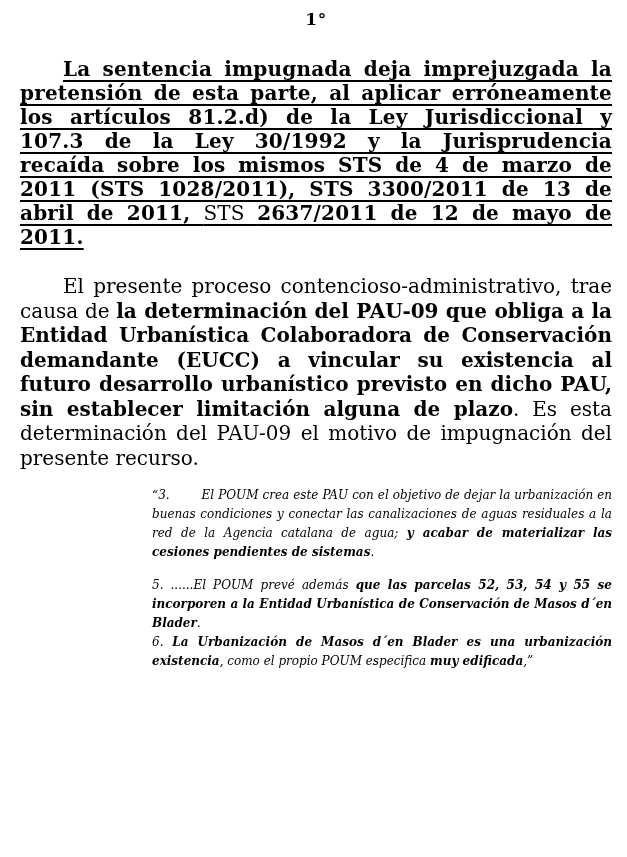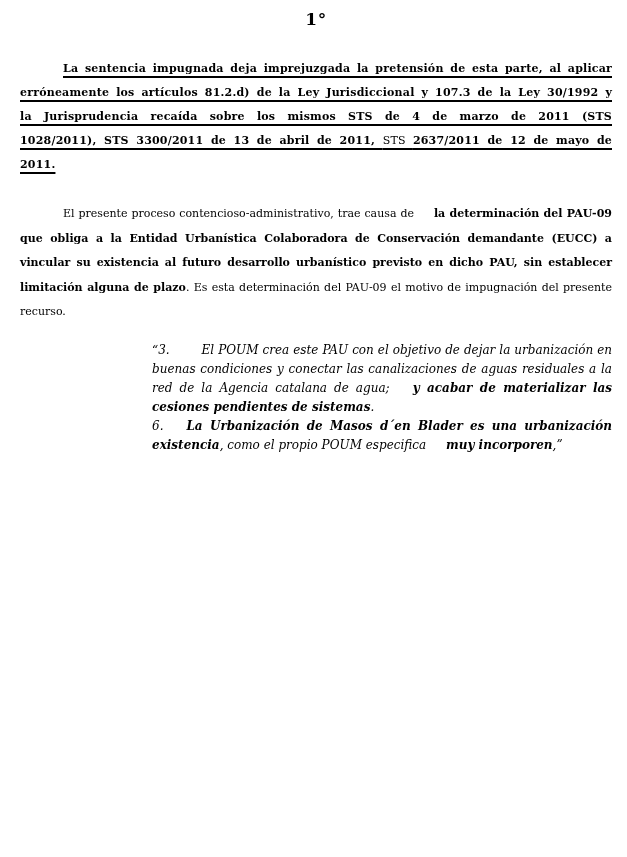--- a/index.html
+++ b/index.html
@@ -19,38 +19,38 @@
   }
   .section-title {
     font-weight: 700;
     font-size: 17px;
     line-height: 22px;
     text-align: center;
     letter-spacing: 0.5px;
     margin: 2px 0 0 0;
   }
   p.para {
-    font-size: 11px;
+    font-size: 20px;
     line-height: 24.5px;
     text-align: justify;
     text-indent: 43px;
     margin: 25px 0 0 0;
   }
   p.para.emphatic {
     font-weight: 700;
     line-height: 24px;
     letter-spacing: 0.2px;
     word-spacing: 2px;
     text-decoration: underline;
     text-decoration-thickness: 1.6px;
     text-underline-offset: 3.5px;
     margin-top: 27px;
   }
   .run-normal { font-weight: 400; }
-  .run-bold   { font-weight: 700; margin-left: 16px; }
+  .run-bold   { font-weight: 700; }
   .quote-block {
     margin: 16px 0 0 132px;
   }
   p.qpara {
     font-style: italic;
     font-size: 12px;
     line-height: 19px;
     text-align: justify;
     margin: 0;
   }
@@ -67,18 +67,19 @@
 
   <p class="para emphatic"><span>La sentencia impugnada deja imprejuzgada la pretensión de esta parte, al aplicar erróneamente los artículos 81.2.d) de la Ley Jurisdiccional y 107.3  de la Ley 30/1992  y la Jurisprudencia recaída sobre los mismos STS de 4 de marzo de 2011 (STS 1028/2011), STS 3300/2011 de 13 de abril de 2011, </span><span class="run-normal">STS </span><span>2637/2011 de 12 de mayo de 2011.</span></p>
 
   <p class="para"><span>El presente proceso contencioso-administrativo, trae causa de </span><span class="run-bold">la determinación del PAU-09 que obliga a la Entidad Urbanística Colaboradora de Conservación demandante (EUCC) a vincular su existencia al futuro desarrollo urbanístico previsto en dicho PAU, sin establecer limitación alguna de plazo</span><span>. Es esta determinación del PAU-09 el motivo de impugnación del presente recurso.</span></p>
 
 
   <div class="quote-block">
 
     <p class="qpara"><span>“3.&nbsp;&nbsp;&nbsp;&nbsp;&nbsp;&nbsp;&nbsp;&nbsp;El POUM crea este PAU con el objetivo de dejar la urbanización en buenas condiciones y conectar las canalizaciones de aguas residuales a la red de la Agencia catalana de agua; </span><span class="run-bold">y acabar de materializar las cesiones pendientes de sistemas</span><span>.</span></p>
 
+    <p class="qpara spaced"><span>5. ......El POUM prevé además </span><span class="run-bold">que las parcelas 52, 53, 54 y 55 se incorporen a la Entidad Urbanística de Conservación de Masos d´en Blader</span><span>.</span></p>
 
-    <p class="qpara"><span>6. </span><span class="run-bold">La Urbanización de Masos d´en Blader es una urbanización existencia</span><span>, como el propio POUM especifica </span><span class="run-bold">muy incorporen</span><span>,”</span></p>
+    <p class="qpara"><span>6. </span><span class="run-bold">La Urbanización de Masos d´en Blader es una urbanización existencia</span><span>, como el propio POUM especifica </span><span class="run-bold">muy edificada</span><span>,”</span></p>
 
   </div>
 
 </div>
 
 </body></html>

